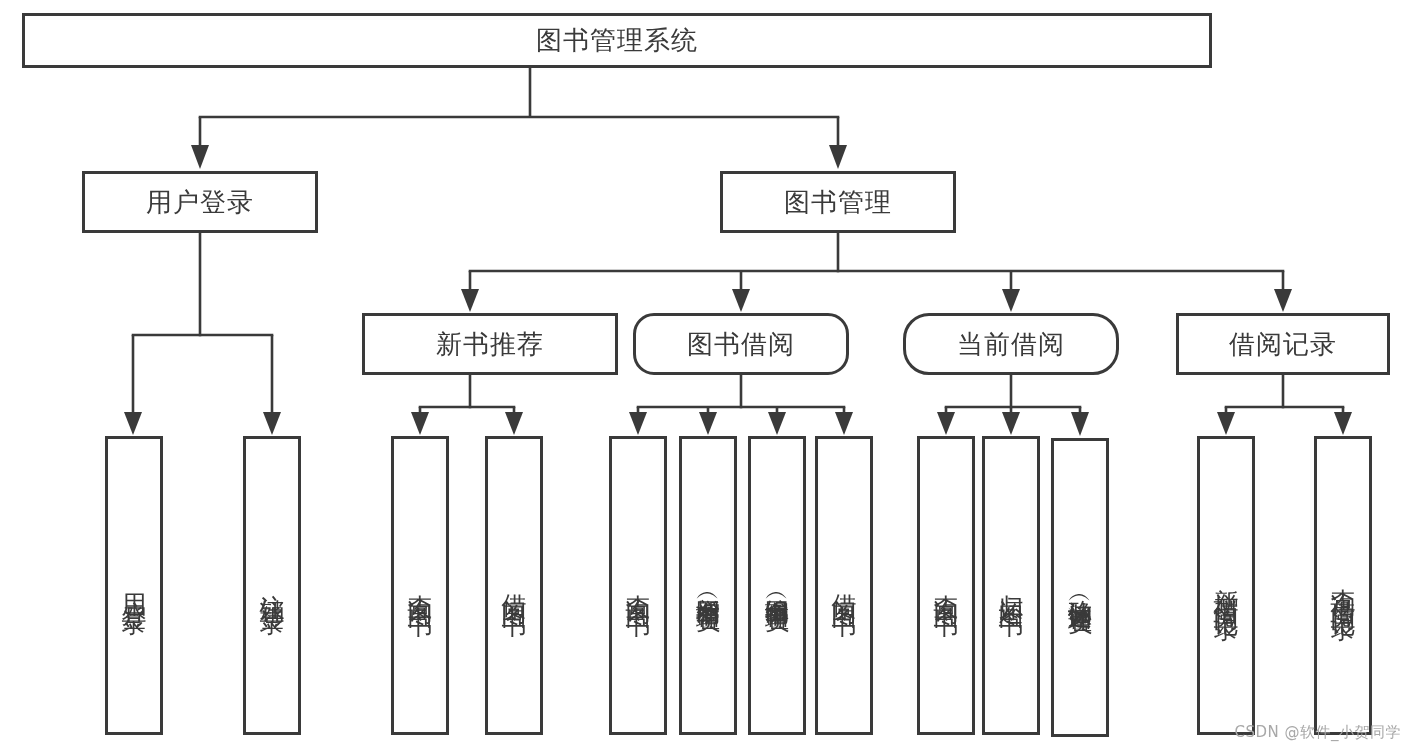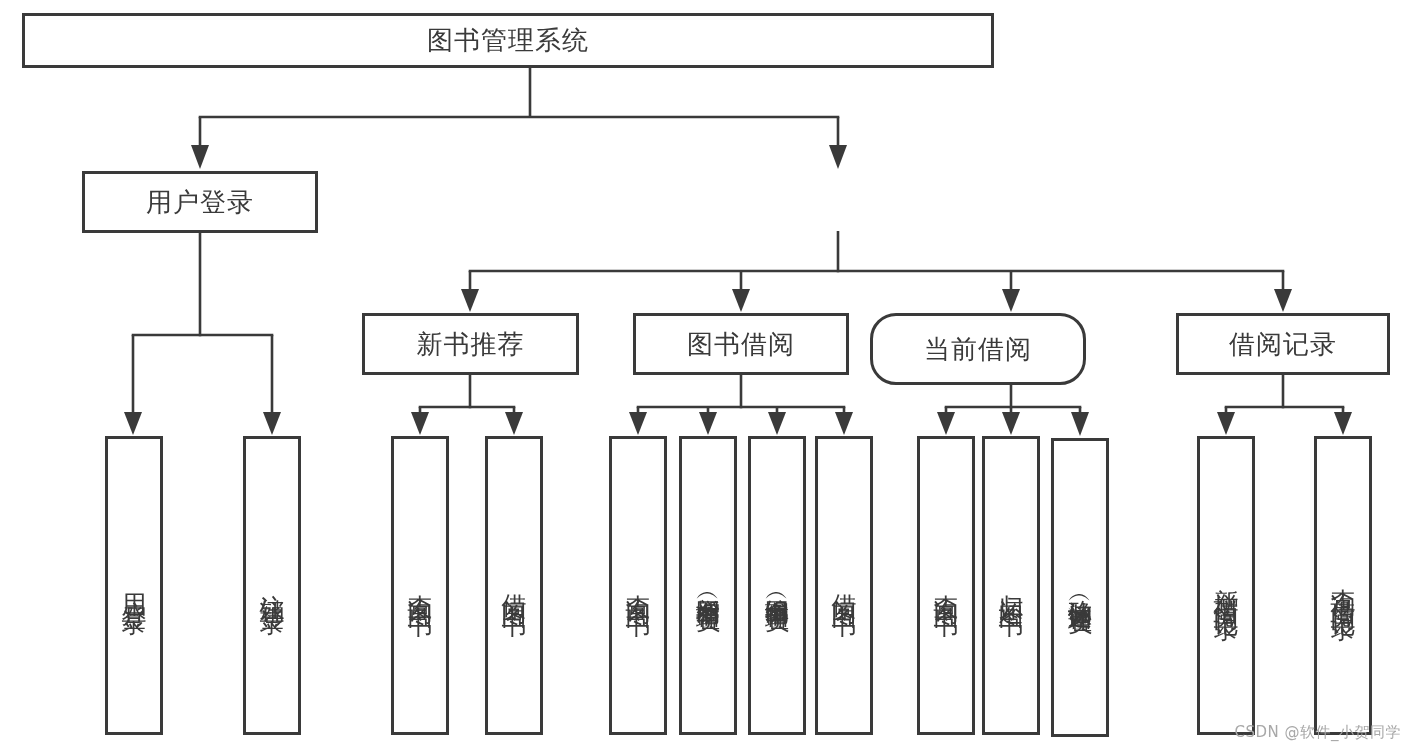--- a/index.html
+++ b/index.html
@@ -108,35 +108,38 @@
     <polygon points="1071,412 1089,412 1080,436"></polygon>
 
     <line x1="1283" y1="373" x2="1283" y2="408.3"></line>
     <line x1="1224.7" y1="407" x2="1344.3" y2="407"></line>
     <line x1="1226" y1="407" x2="1226" y2="414"></line>
     <polygon points="1217,412 1235,412 1226,435"></polygon>
     <line x1="1343" y1="407" x2="1343" y2="414"></line>
     <polygon points="1334,412 1352,412 1343,435"></polygon>
   </svg>
 
-  <div class="box hbox" style="left:22px;top:13px;width:972px;height:55px;">
+  <div class="box hbox" style="left:22px;top:13px;width:1190px;height:55px;">
     <span>图书管理系统</span>
   </div>
 
   <div class="box hbox" style="left:82px;top:171px;width:236px;height:62px;">
     <span>用户登录</span>
   </div>
+  <div class="box hbox" style="left:720px;top:171px;width:236px;height:62px;">
+    <span>图书管理</span>
+  </div>
 
-  <div class="box hbox" style="left:362px;top:313px;width:217px;height:62px;justify-content:center;">
+  <div class="box hbox" style="left:362px;top:313px;width:256px;height:62px;justify-content:center;">
     <span>新书推荐</span>
   </div>
-  <div class="box hbox" style="left:633px;top:313px;width:216px;height:62px;">
+  <div class="box hbox" style="left:633px;top:313px;width:216px;height:62px;border-radius:21px;">
     <span>图书借阅</span>
   </div>
-  <div class="box hbox" style="left:870px;top:313px;width:216px;height:72px;border-radius:26px;">
+  <div class="box hbox" style="left:903px;top:313px;width:216px;height:62px;border-radius:26px;">
     <span>当前借阅</span>
   </div>
   <div class="box hbox" style="left:1176px;top:313px;width:214px;height:62px;align-items:center;">
     <span>借阅记录</span>
   </div>
 
   <div class="box vbox" style="left:105px;">
     <span>用户登录</span>
   </div>
   <div class="box vbox" style="left:243px;">

